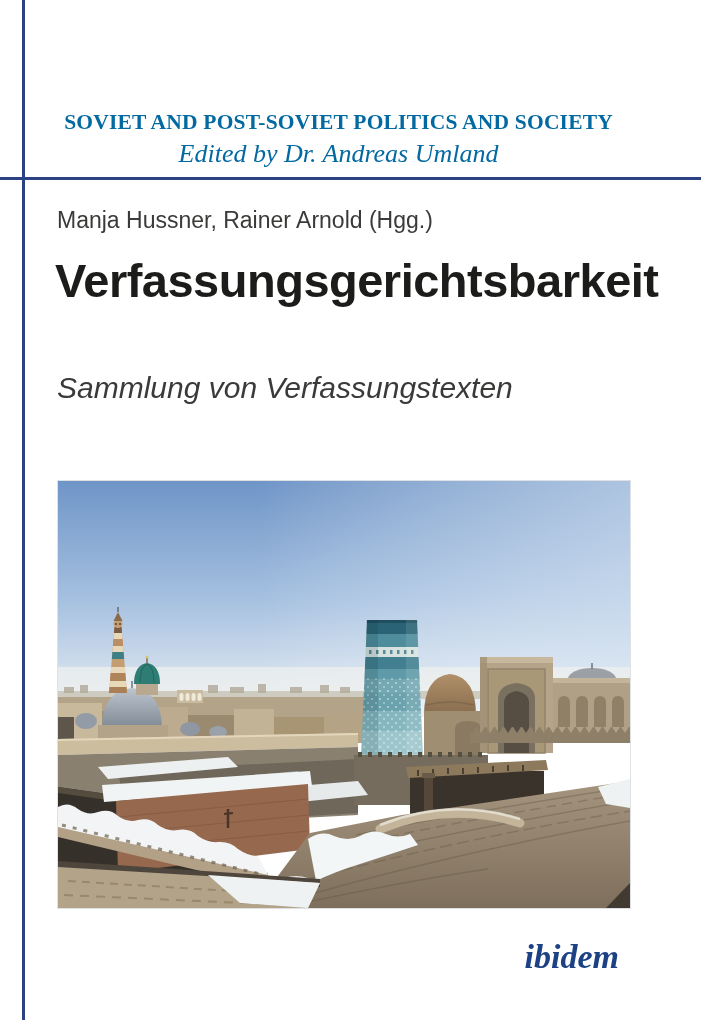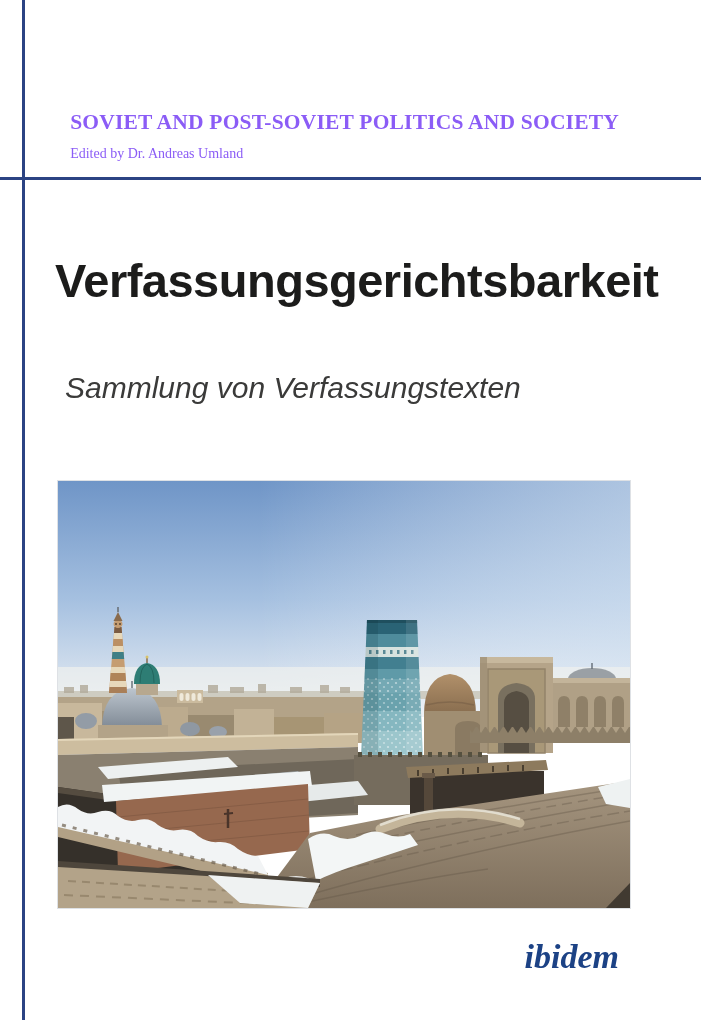--- a/index.html
+++ b/index.html
@@ -4,34 +4,34 @@
 <style>
   html,body{margin:0;padding:0;background:#888;}
   .cover{
     position:relative;width:701px;height:1020px;background:#ffffff;
     overflow:hidden;font-family:"Liberation Sans",sans-serif;
     margin:0 auto;
   }
   .vline{position:absolute;left:22px;top:0;width:3px;height:1020px;background:#2b4383;}
   .hrule{position:absolute;left:0;top:177px;width:701px;height:3px;background:#2b4383;}
   .series-block{
-    position:absolute;top:107px;right:82px;text-align:left;
-    font-family:"Liberation Serif",serif;color:#8b5cf6;line-height:31px;
+    position:absolute;top:107px;right:88px;text-align:center;
+    font-family:"Liberation Serif",serif;color:#0369a1;line-height:31px;
   }
   .series-title{font-weight:bold;font-size:21.5px;letter-spacing:.2px;}
-  .series-editor{font-size:14px;}
+  .series-editor{font-size:26px;font-style:italic;}
   .authors{
     position:absolute;left:57px;top:206px;font-size:23px;color:#3a3a39;line-height:28px;
   }
   .main-title{
     position:absolute;left:55px;top:256px;font-weight:bold;font-size:47px;
     line-height:50px;color:#1c1c1b;letter-spacing:-0.5px;
   }
   .subtitle{
-    position:absolute;left:57px;top:371px;font-style:italic;font-size:30px;color:#3a3a39;margin-left:8px;
+    position:absolute;left:57px;top:371px;font-style:italic;font-size:30px;color:#3a3a39;
   }
   .photo{
     position:absolute;left:58px;top:481px;width:572px;height:427px;
     outline:1px solid rgba(70,90,110,.18);
   }
   .photo svg{display:block;width:572px;height:427px;}
   .publisher{
     position:absolute;right:82px;top:932px;
     font-family:"Liberation Serif",serif;font-weight:bold;font-style:italic;
     font-size:34px;color:#1c4285;line-height:50px;
@@ -43,20 +43,21 @@
 <div class="cover">
 
   <div class="vline"></div>
   <div class="hrule"></div>
 
   <div class="series-block">
     <div class="series-title">SOVIET AND POST-SOVIET POLITICS AND SOCIETY</div>
     <div class="series-editor">Edited by Dr. Andreas Umland</div>
   </div>
 
+  <div class="authors">Manja Hussner, Rainer Arnold (Hgg.)</div>
 
   <div class="main-title">
     <div>Verfassungsgerichtsbarkeit</div>
   </div>
 
   <div class="subtitle">Sammlung von Verfassungstexten</div>
 
   <div class="photo">
     <svg viewBox="0 0 572 427" xmlns="http://www.w3.org/2000/svg">
       <defs>

